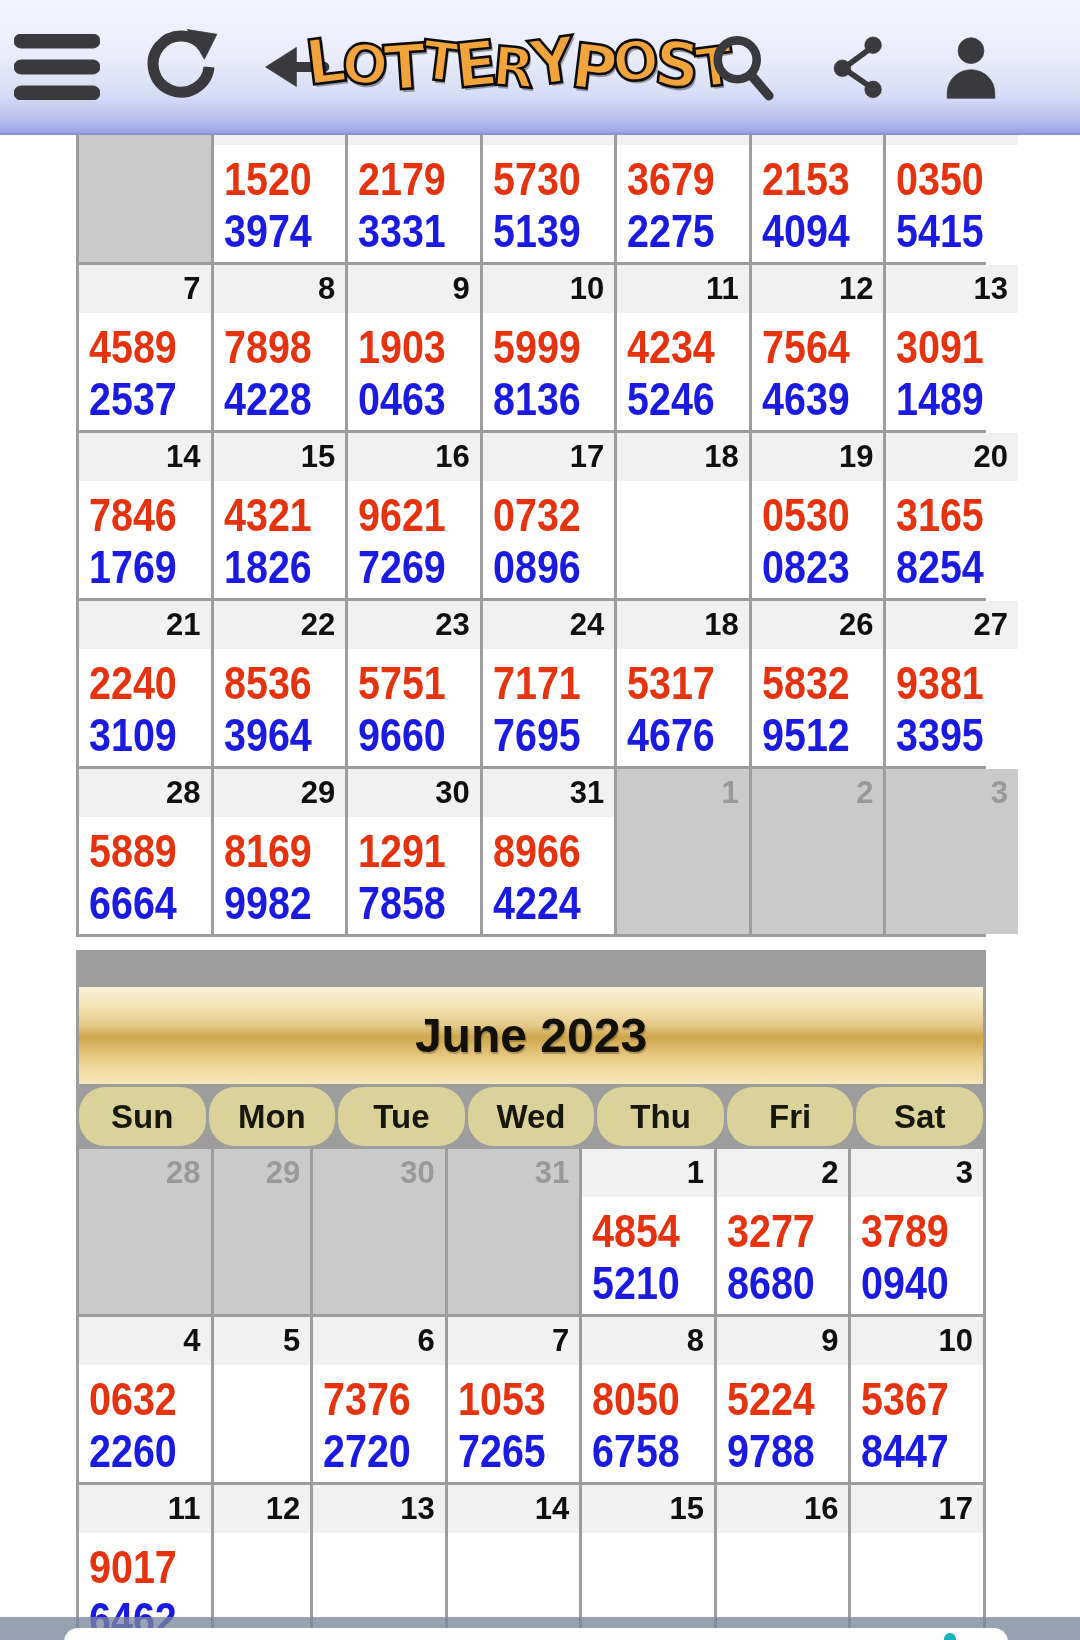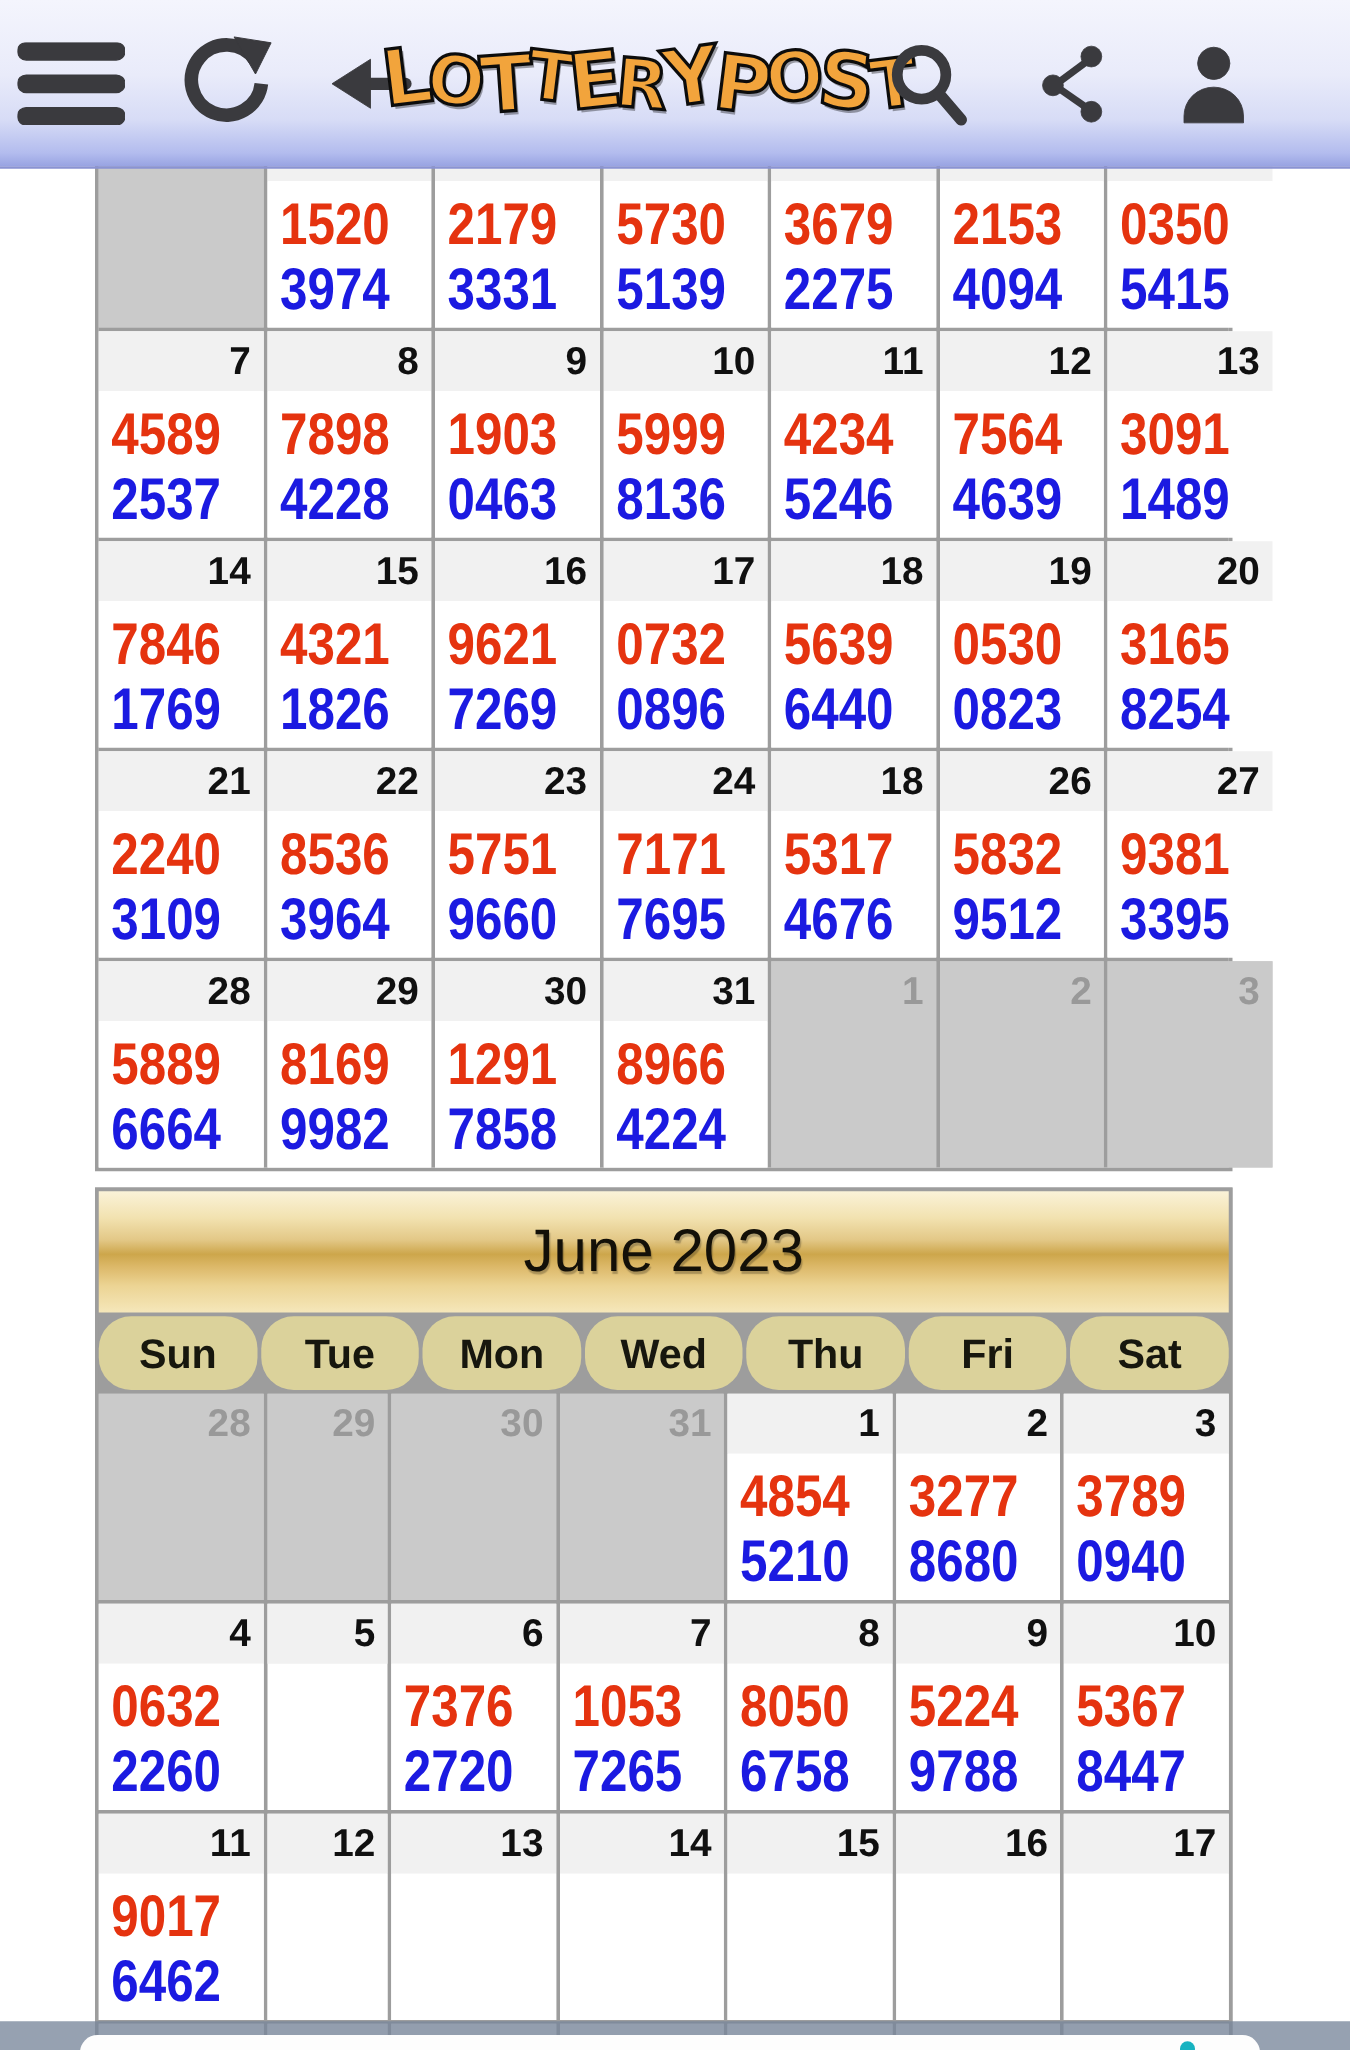--- a/index.html
+++ b/index.html
@@ -29,23 +29,24 @@
     text-shadow:2px 3px 0 rgba(0,0,0,0.35);
   }
   .logo .sp{width:16px;}
 
   
   .cal{position:absolute;left:76px;width:904px;background:#9d9d9d;border:3px solid #9d9d9d;z-index:5;}
   .cal-may{top:94px;}
   .cal-june{top:950px;}
   .cal-title{
     height:97px;margin-bottom:3px;display:flex;align-items:center;justify-content:center;
-    font-size:48px;font-weight:normal;color:#131008;
+    font-size:48px;font-weight:bold;color:#131008;
     background:linear-gradient(180deg,#faf2d8 0%,#f2e2b0 22%,#e3c887 40%,#cda64b 52%,#dcb868 62%,#ecd494 78%,#f5e7ba 100%);
     text-shadow:1px 2px 1px rgba(0,0,0,0.25);
+    margin-top:34px;
   }
   .dow{display:grid;grid-template-columns:repeat(7,1fr);gap:3px;background:#9d9d9d;margin-bottom:3px;}
   .dowcell{height:59px;background:#dbd29b;display:flex;align-items:center;justify-content:center;
     font-weight:bold;font-size:33px;color:#17170e;border-radius:26px;}
   .grid{display:grid;grid-template-columns:repeat(7,1fr);gap:3px;background:#9d9d9d;}
   .cell{background:#fff;display:flex;flex-direction:column;height:165px;}
   .dstrip{height:48px;background:#f1f1f1;display:flex;align-items:center;justify-content:flex-end;padding-right:10px;box-sizing:border-box;}
   .dnum{font-size:31px;font-weight:bold;color:#101010;}
   .nums{flex:1;background:#fff;padding:8px 17px 0 10px;display:flex;flex-direction:column;}
   .cell.off,.cell.off .dstrip,.cell.off .nums{background:#cacaca;}
@@ -291,24 +292,20 @@
           </div>
           <div class="nums">
             <span class="res res-top">0732</span>
             <span class="res res-bot">0896</span>
           </div>
         </div>
         <div class="cell">
           <div class="dstrip">
             <span class="dnum">18</span>
           </div>
-          <div class="nums">
-            <span class="res res-top">5639</span>
-            <span class="res res-bot">6440</span>
-          </div>
         </div>
         <div class="cell">
           <div class="dstrip">
             <span class="dnum">19</span>
           </div>
           <div class="nums">
             <span class="res res-top">0530</span>
             <span class="res res-bot">0823</span>
           </div>
         </div>
@@ -438,22 +435,22 @@
           </div>
           <div class="nums"></div>
         </div>
       </div>
   </div>
 
   <div class="cal cal-june">
     <div class="cal-title">June 2023</div>
     <div class="dow" id="dow-1">
         <div class="dowcell">Sun</div>
+        <div class="dowcell">Mon</div>
         <div class="dowcell">Tue</div>
-        <div class="dowcell">Mon</div>
         <div class="dowcell">Wed</div>
         <div class="dowcell">Thu</div>
         <div class="dowcell">Fri</div>
         <div class="dowcell">Sat</div>
       </div>
     <div class="grid" id="grid-1">
         <div class="cell off">
           <div class="dstrip">
             <span class="dnum">28</span>
           </div>

